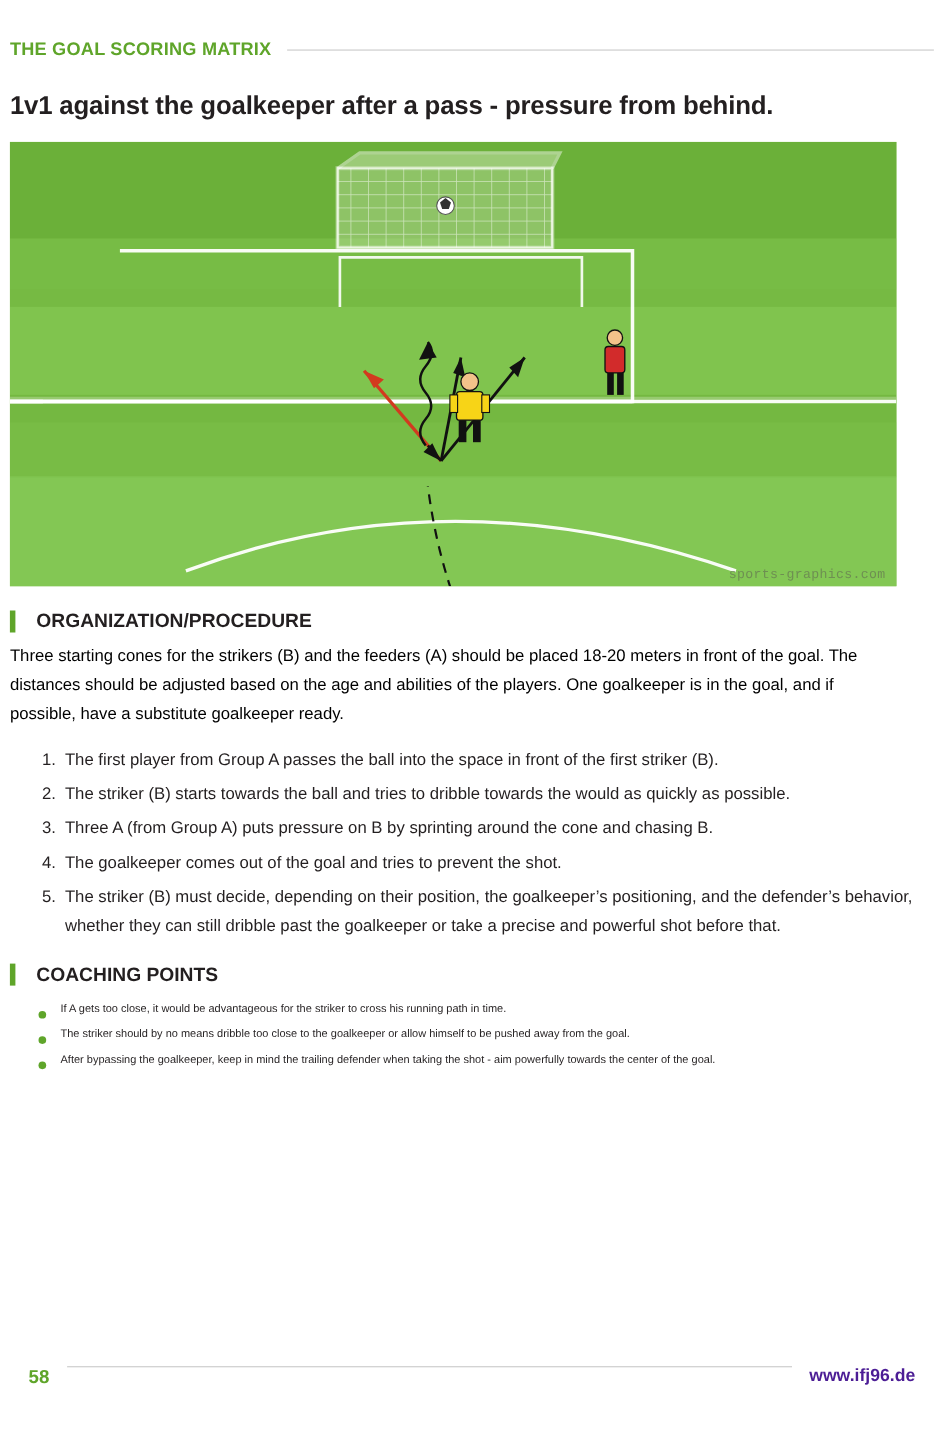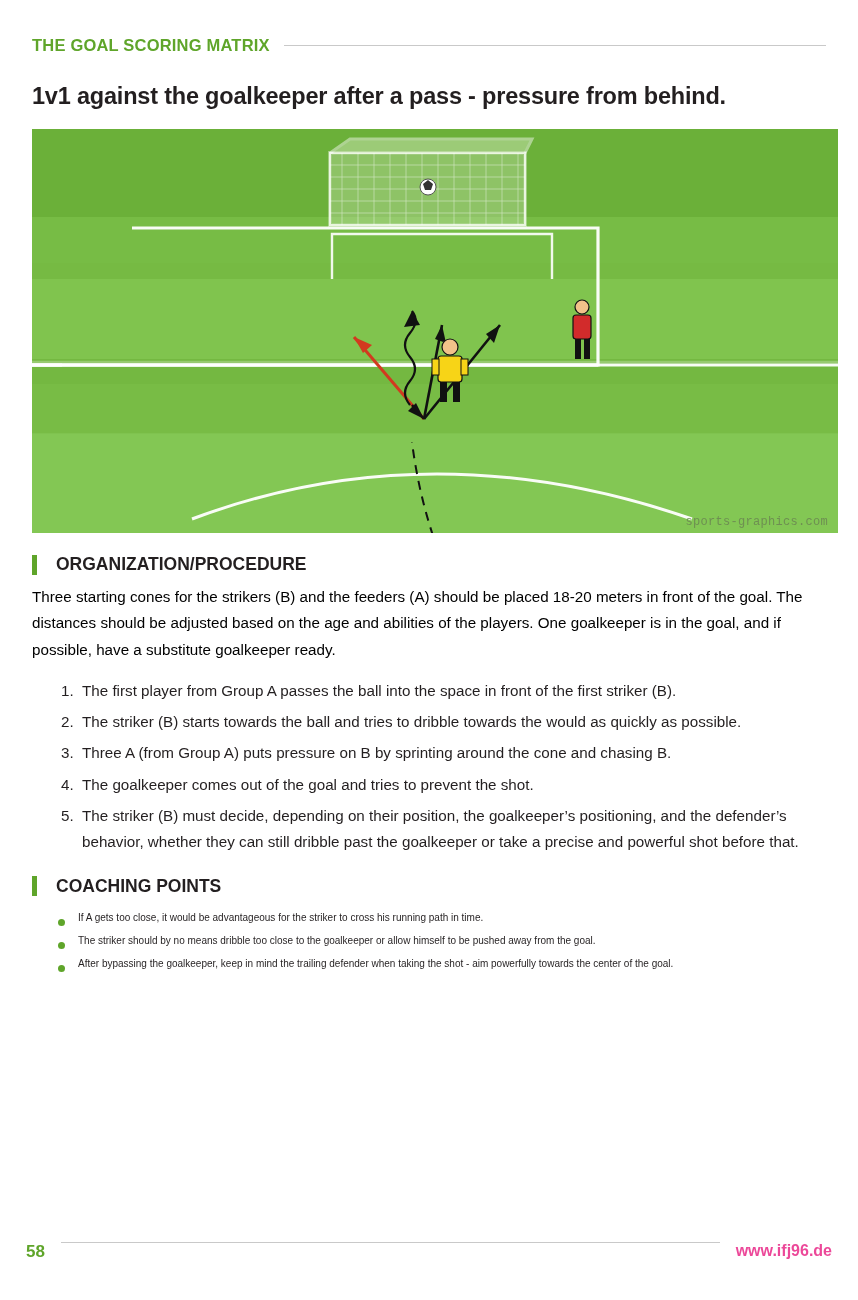--- a/index.html
+++ b/index.html
@@ -11,21 +11,21 @@
     font-family: "Liberation Sans", sans-serif;
     color: #231f20;
     position: relative;
     overflow: hidden;
   }
   .page {
     position: absolute;
     left: 0; top: 0;
     width: 858px;
     height: 1300px;
-    padding: 0 32px;
+    padding: 0 9px;
   }
 
   
   .header {
     display: flex;
     align-items: center;
     gap: 14px;
     padding-top: 36px;
   }
   .header-title {
@@ -147,21 +147,21 @@
     color: #5fa52a;
   }
   .footer-rule {
     flex: 1;
     height: 1px;
     background: #c9c9c9;
   }
   .footer-url {
     font-size: 16px;
     font-weight: bold;
-    color: #ec4899;
+    color: #4c1d95;
     white-space: nowrap;
   }
 </style>
 </head>
 <body>
 
 <div class="page">
 
   <div class="header">
     <div class="header-title">THE GOAL SCORING MATRIX</div>

